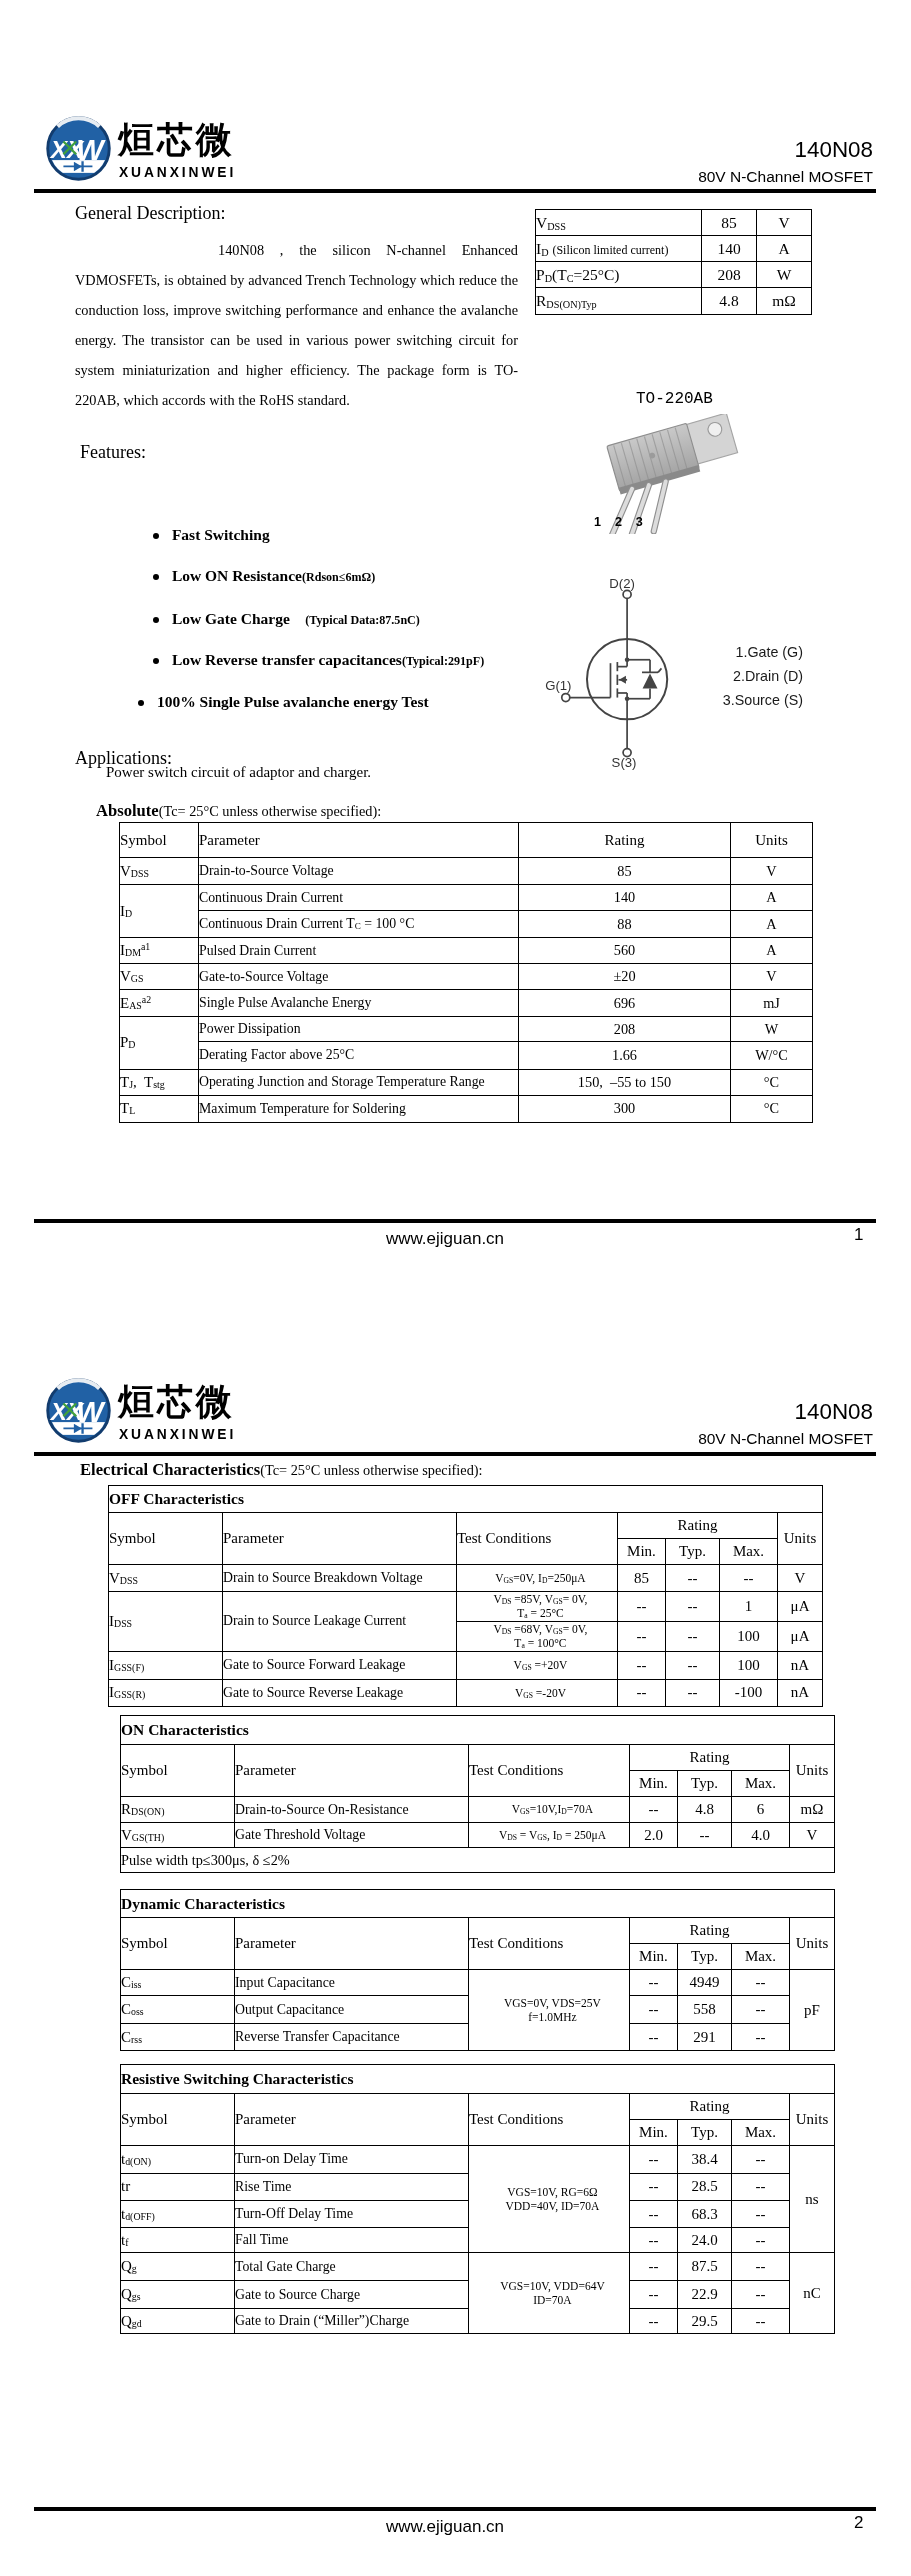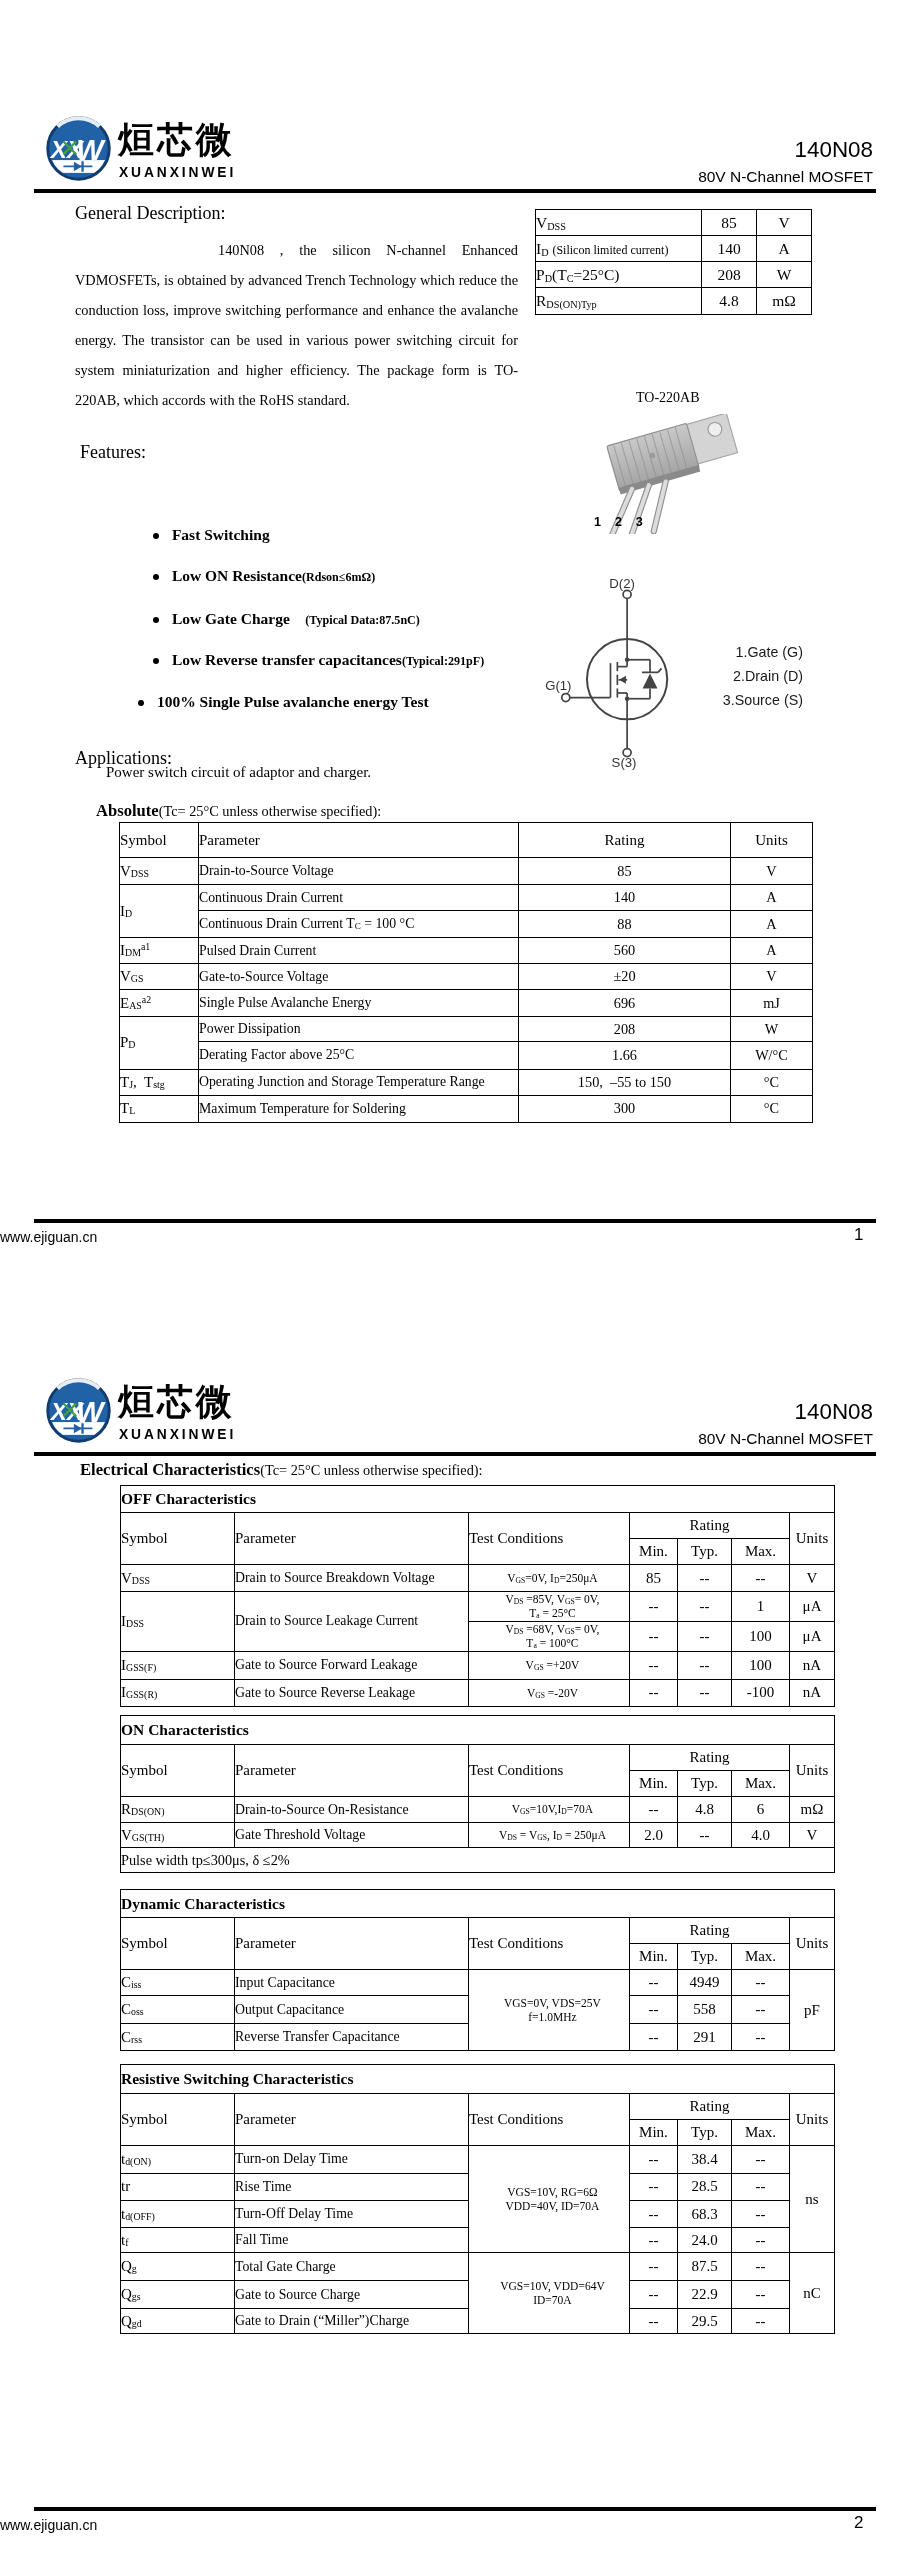--- a/index.html
+++ b/index.html
@@ -34,26 +34,26 @@
   .abst th{font-weight:normal;font-size:15px}
   .abst .sym{font-size:15px}
   .et{font-size:15px}
   .et th{font-weight:normal;font-size:15px}
   .et .c{font-size:11.5px;line-height:1.25;padding-left:6.9px;text-align:center}
   .et .prm{font-size:13.8px}
   .abst .prm{font-size:13.8px}
   .ttl{font-weight:bold;font-size:15.5px;padding-left:9.2px;text-align:left}
   .note{font-size:14.3px;padding-left:8px;text-align:left}
   
-  .pkg-label{font-size:14px;font-family:Liberation Serif, serif;white-space:nowrap}
+  .pkg-label{font-size:16px;font-family:Liberation Mono, monospace;white-space:nowrap}
   .pins{font-size:12.6px;font-weight:bold;font-family:"Liberation Sans",sans-serif;letter-spacing:5.2px;white-space:nowrap}
   .pinlist{width:92px;text-align:right;font-size:14.3px;line-height:24px;font-family:"Liberation Sans",sans-serif;color:#1a1a1a;white-space:nowrap}
   
   .frule{background:#000;height:4px;width:842px;left:34px}
-  .site{width:890px;font-size:14px;font-family:"Liberation Sans",sans-serif}
+  .site{width:890px;text-align:center;font-size:17px;font-family:"Liberation Sans",sans-serif}
   .pnum{font-size:17px;font-family:"Liberation Sans",sans-serif}
 </style>
 </head>
 <body>
 
 <svg class="abs-el" style="left:46px;top:116px" width="65" height="65" viewBox="0 0 112 112">
   <circle cx="56" cy="56" r="53" fill="#2161a5" stroke="#123c6e" stroke-width="5"></circle>
   <path d="M20 18 A53 53 0 0 1 92 18" fill="none" stroke="#fff" stroke-width="7" opacity="0.9"></path>
   <text x="8" y="72" font-family="Liberation Sans,sans-serif" font-size="42" font-style="italic" font-weight="bold" fill="#fff">XX</text>
   <text x="52" y="76" font-family="Liberation Sans,sans-serif" font-size="50" font-style="italic" font-weight="bold" fill="#fff">W</text>
@@ -298,21 +298,21 @@
 <div class="abs-el cn" style="left:118px;top:1384px">烜芯微</div>
 <div class="abs-el en" style="left:119px;top:1427px">XUANXINWEI</div>
 <div class="abs-el part" style="left:701px;top:1399px">140N08</div>
 <div class="abs-el sub" style="left:632px;top:1430px">80V N-Channel MOSFET</div>
 <div class="abs-el rule" style="top:1452px"></div>
 
 <div class="abs-el" style="left:80px;top:1460px">
   <span class="hb">Electrical Characteristics</span><span class="hr">(Tc= 25°C  unless otherwise specified):</span>
 </div>
 
-<table class="t et abs-el" style="left:120px;top:1485px;width:713px">
+<table class="t et abs-el" style="left:108px;top:1485px;width:713px">
   <colgroup>
       <col style="width:114px">
       <col style="width:234px">
       <col style="width:161px">
       <col style="width:48px">
       <col style="width:54px">
       <col style="width:58px">
       <col style="width:45px">
     </colgroup>
   <tbody>

